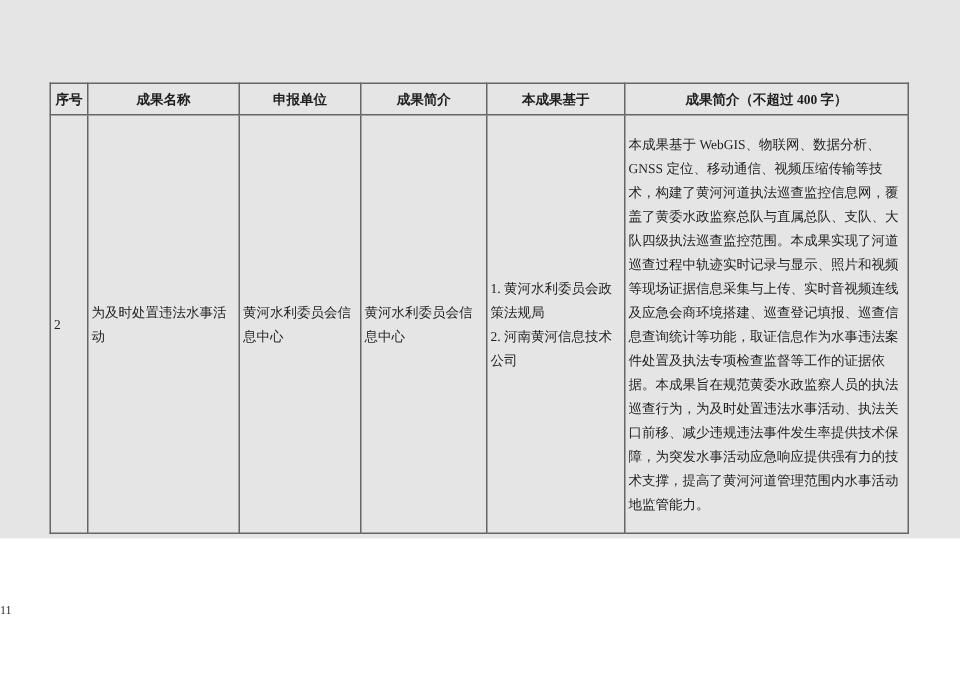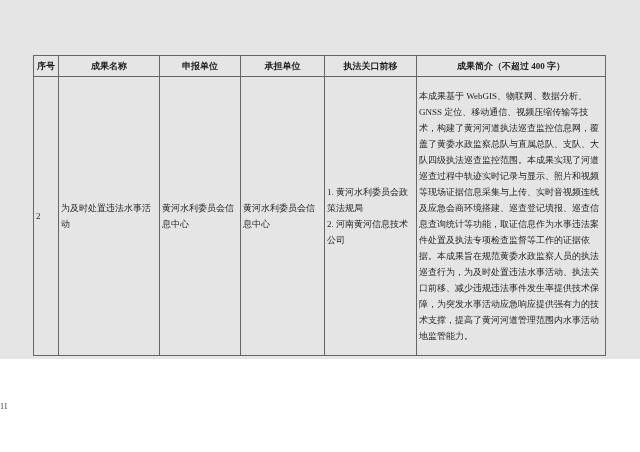--- a/index.html
+++ b/index.html
@@ -85,22 +85,22 @@
       <col style="width:81px">
       <col style="width:84px">
       <col style="width:92px">
       <col style="width:189px">
     </colgroup>
     <thead>
       <tr>
         <th>序号</th>
         <th>成果名称</th>
         <th>申报单位</th>
-        <th>承担单位</th>
-        <th>执法关口前移</th>
+        <th>成果简介</th>
+        <th>本成果基于</th>
         <th>成果简介（不超过 400 字）</th>
       </tr>
     </thead>
     <tbody>
       <tr>
         <td>2</td>
         <td>为及时处置违法水事活动</td>
         <td>黄河水利委员会信息中心</td>
         <td>黄河水利委员会信息中心</td>
         <td class="cell-partners">

